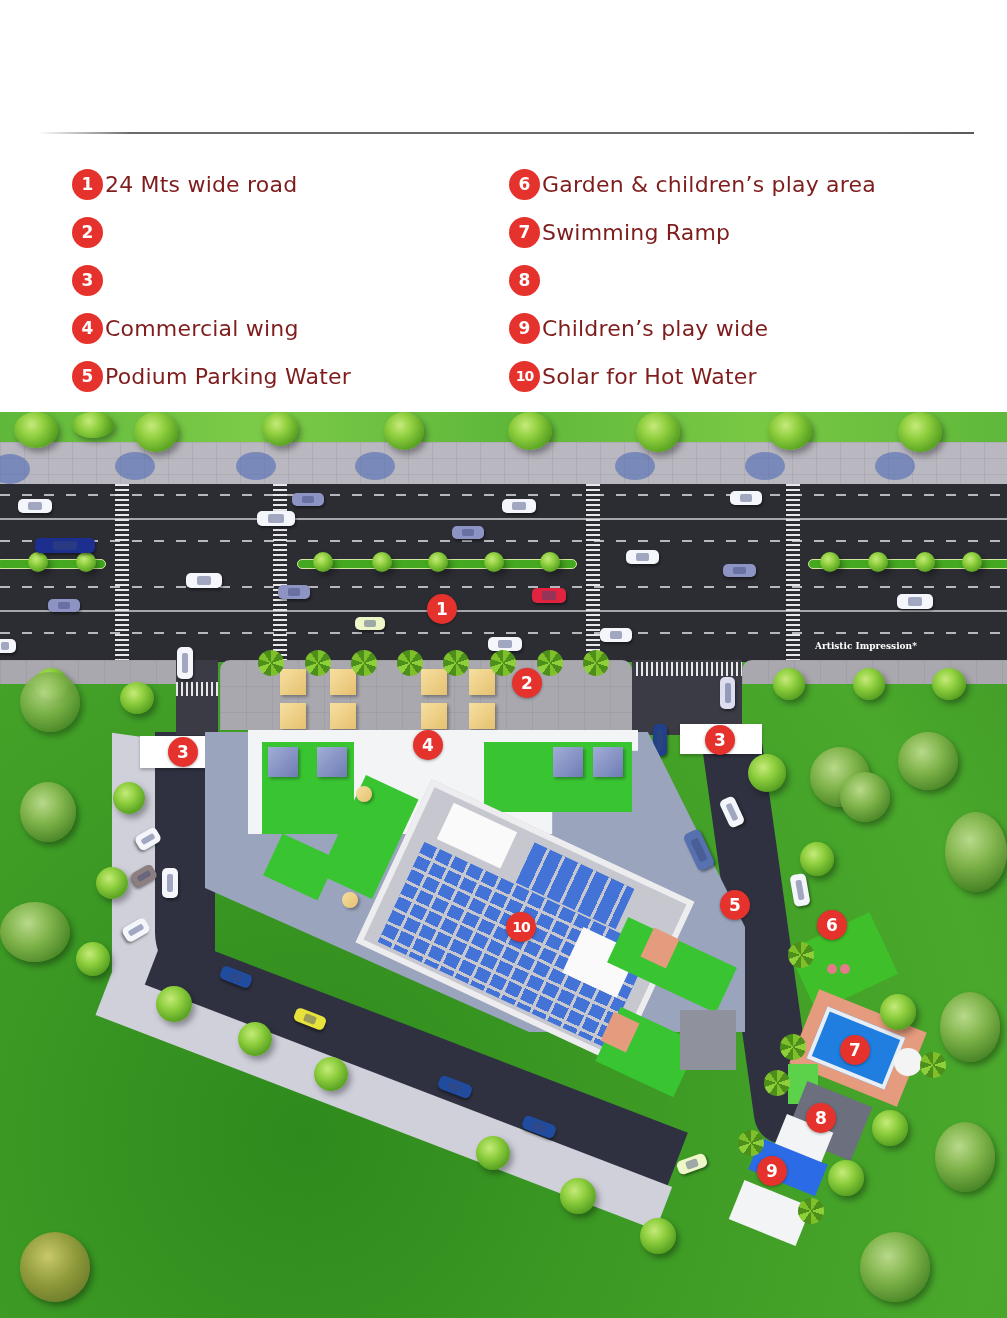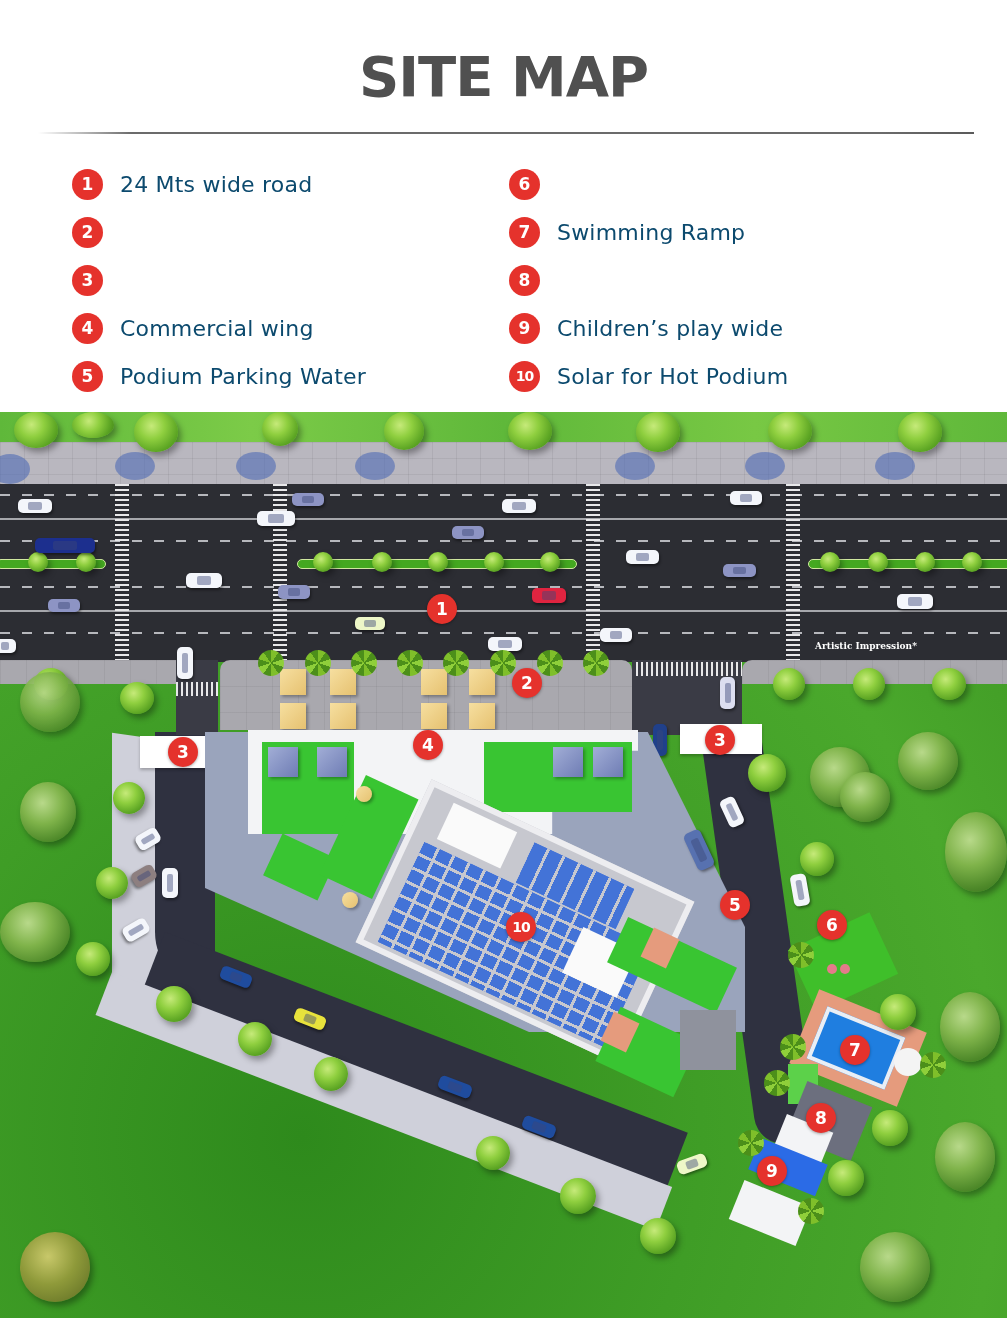--- a/index.html
+++ b/index.html
@@ -13,21 +13,21 @@
     background: linear-gradient(to right, rgba(120,120,120,0) 0%, #6b6b6b 10%, #6b6b6b 90%, #5a5a5a 100%); }
 
   .legend-col { position: absolute; top: 160px; }
   .legend-col.left { left: 72px; }
   .legend-col.right { left: 509px; }
   .legend-item { display: flex; align-items: center; height: 48px; }
   .badge { width: 31px; height: 31px; border-radius: 50%; background: #e5322c; color: #fff;
     font-weight: 700; font-size: 17px; display: flex; align-items: center; justify-content: center;
     flex: 0 0 31px; font-family: "DejaVu Sans", sans-serif; }
   .badge.small-txt { font-size: 14px; letter-spacing: -1px; }
-  .legend-label { margin-left: 17px; font-size: 22px; color: #0c4a6e; white-space: nowrap; letter-spacing: 0.2px; }
+  .legend-label { margin-left: 2px; font-size: 22px; color: #7f1d1d; white-space: nowrap; letter-spacing: 0.2px; }
 
   
   .map { position: absolute; left: 0; top: 412px; width: 1007px; height: 906px; overflow: hidden;
     background: radial-gradient(ellipse at 30% 80%, #2e8a1c 0%, #3f9d26 40%, #4aa82c 70%, #3b9422 100%); }
   .grass-top { position: absolute; left: 0; top: 0; width: 1007px; height: 32px;
     background: linear-gradient(to right, #5fb83a, #7ccb48, #5fb83a, #78c844, #5fb83a); }
   .sidewalk-top { position: absolute; left: 0; top: 30px; width: 1007px; height: 44px; background: #b9b7bf;
     background-image: repeating-linear-gradient(to right, rgba(0,0,0,0.06) 0 1px, transparent 1px 24px),
       repeating-linear-gradient(to bottom, rgba(0,0,0,0.06) 0 1px, transparent 1px 16px); }
   .road { position: absolute; left: 0; top: 72px; width: 1007px; height: 178px; background: #2c2d33; }
@@ -67,21 +67,20 @@
     box-shadow: 0 1px 3px rgba(0,0,0,0.35); }
   .marker.small-txt { font-size: 14px; letter-spacing: -1px; }
   .watermark { position: absolute; left: 815px; top: 229px; color: #ffffff; font-family: "DejaVu Serif", serif;
     font-size: 9px; font-weight: 700; }
   .shadow-blob { position: absolute; border-radius: 50%; background: rgba(70,100,180,0.55); }
 </style>
 </head>
 <body>
 
 <div class="header">
-  <h1 class="title">SITE MAP</h1>
   <div class="divider"></div>
 
   <div class="legend-col left">
     <div class="legend-item">
       <span class="badge">1</span>
       <span class="legend-label">24 Mts wide road</span>
     </div>
     <div class="legend-item">
       <span class="badge">2</span>
     </div>
@@ -94,35 +93,36 @@
     </div>
     <div class="legend-item">
       <span class="badge">5</span>
       <span class="legend-label">Podium Parking Water</span>
     </div>
   </div>
 
   <div class="legend-col right">
     <div class="legend-item">
       <span class="badge">6</span>
+      <span class="legend-label">Garden &amp; children’s play area</span>
     </div>
     <div class="legend-item">
       <span class="badge">7</span>
       <span class="legend-label">Swimming Ramp</span>
     </div>
     <div class="legend-item">
       <span class="badge">8</span>
     </div>
     <div class="legend-item">
       <span class="badge">9</span>
       <span class="legend-label">Children’s play wide</span>
     </div>
     <div class="legend-item">
       <span class="badge small-txt">10</span>
-      <span class="legend-label">Solar for Hot Podium</span>
+      <span class="legend-label">Solar for Hot Water</span>
     </div>
   </div>
 </div>
 
 <div class="map">
   <div class="grass-top"></div>
   <div class="sidewalk-top"></div>
 
   <div class="shadow-blob" style="left:-10px;top:42px;width:40px;height:30px;"></div>
   <div class="shadow-blob" style="left:115px;top:40px;width:40px;height:28px;"></div>

